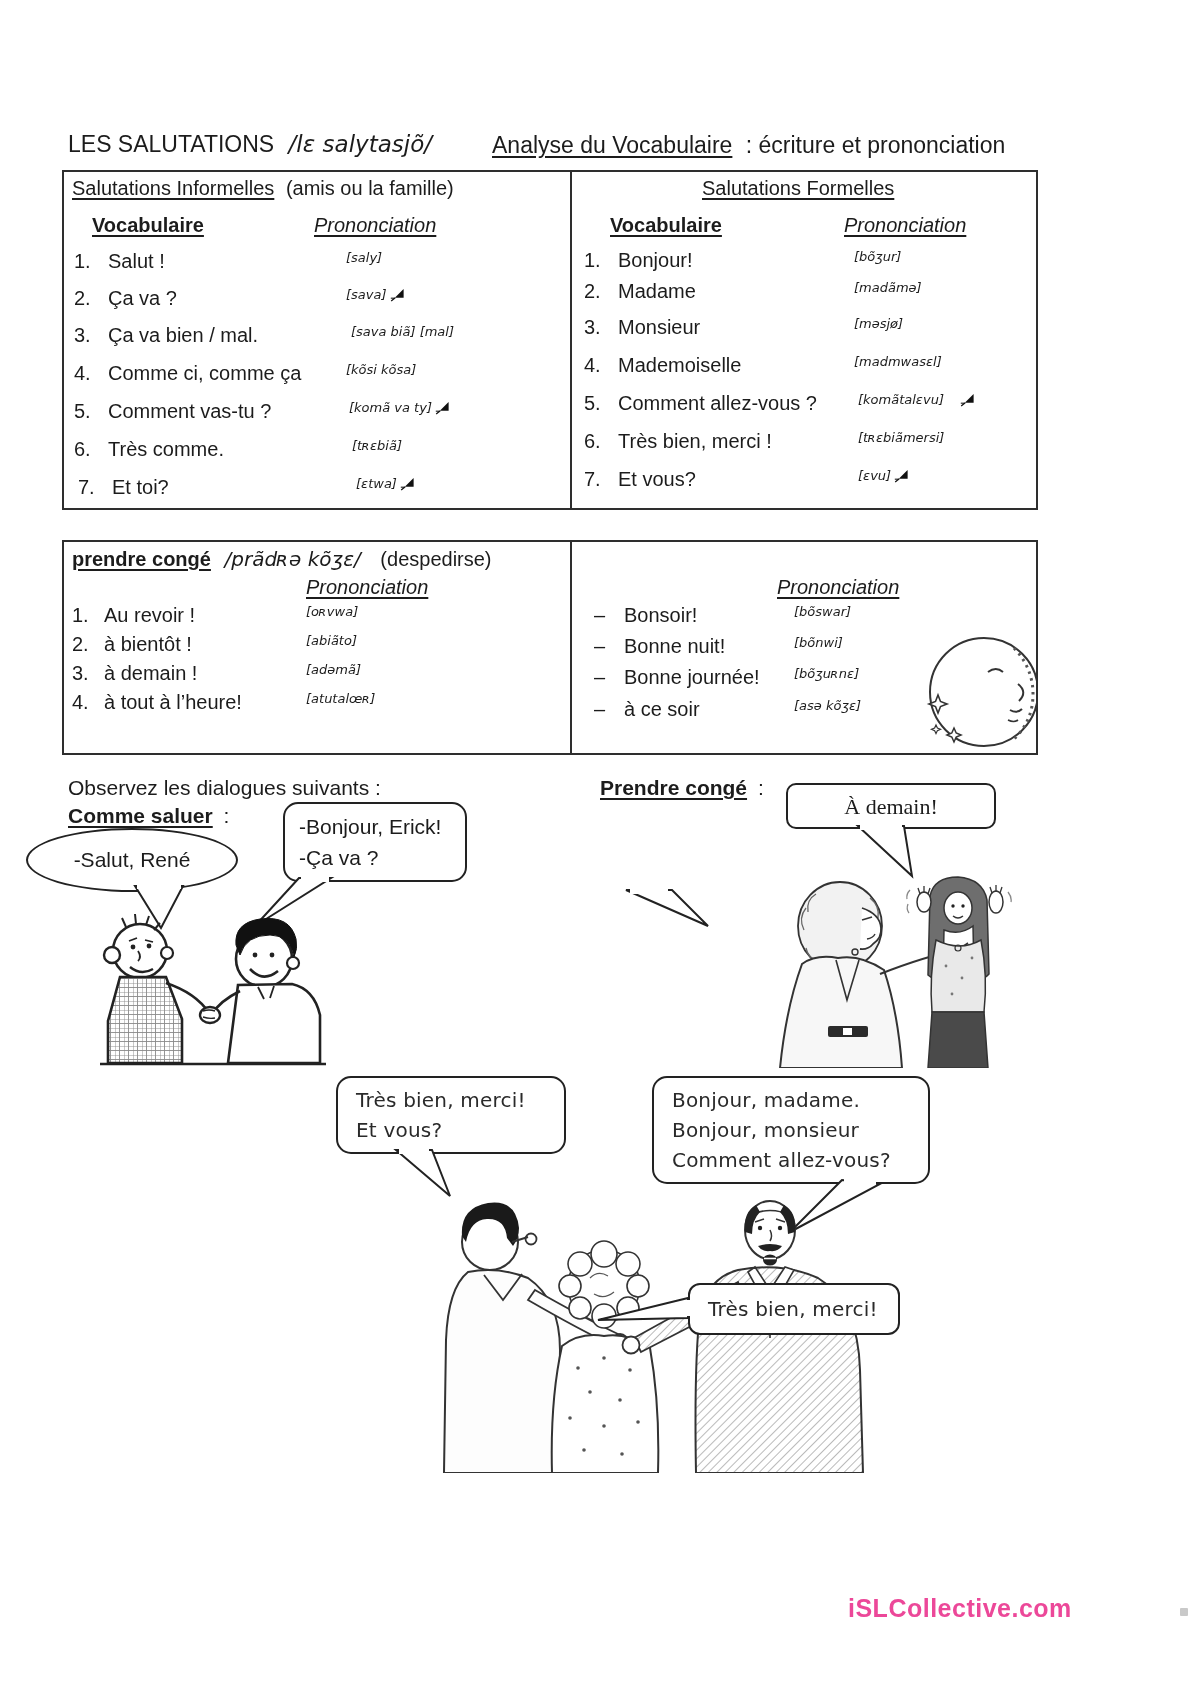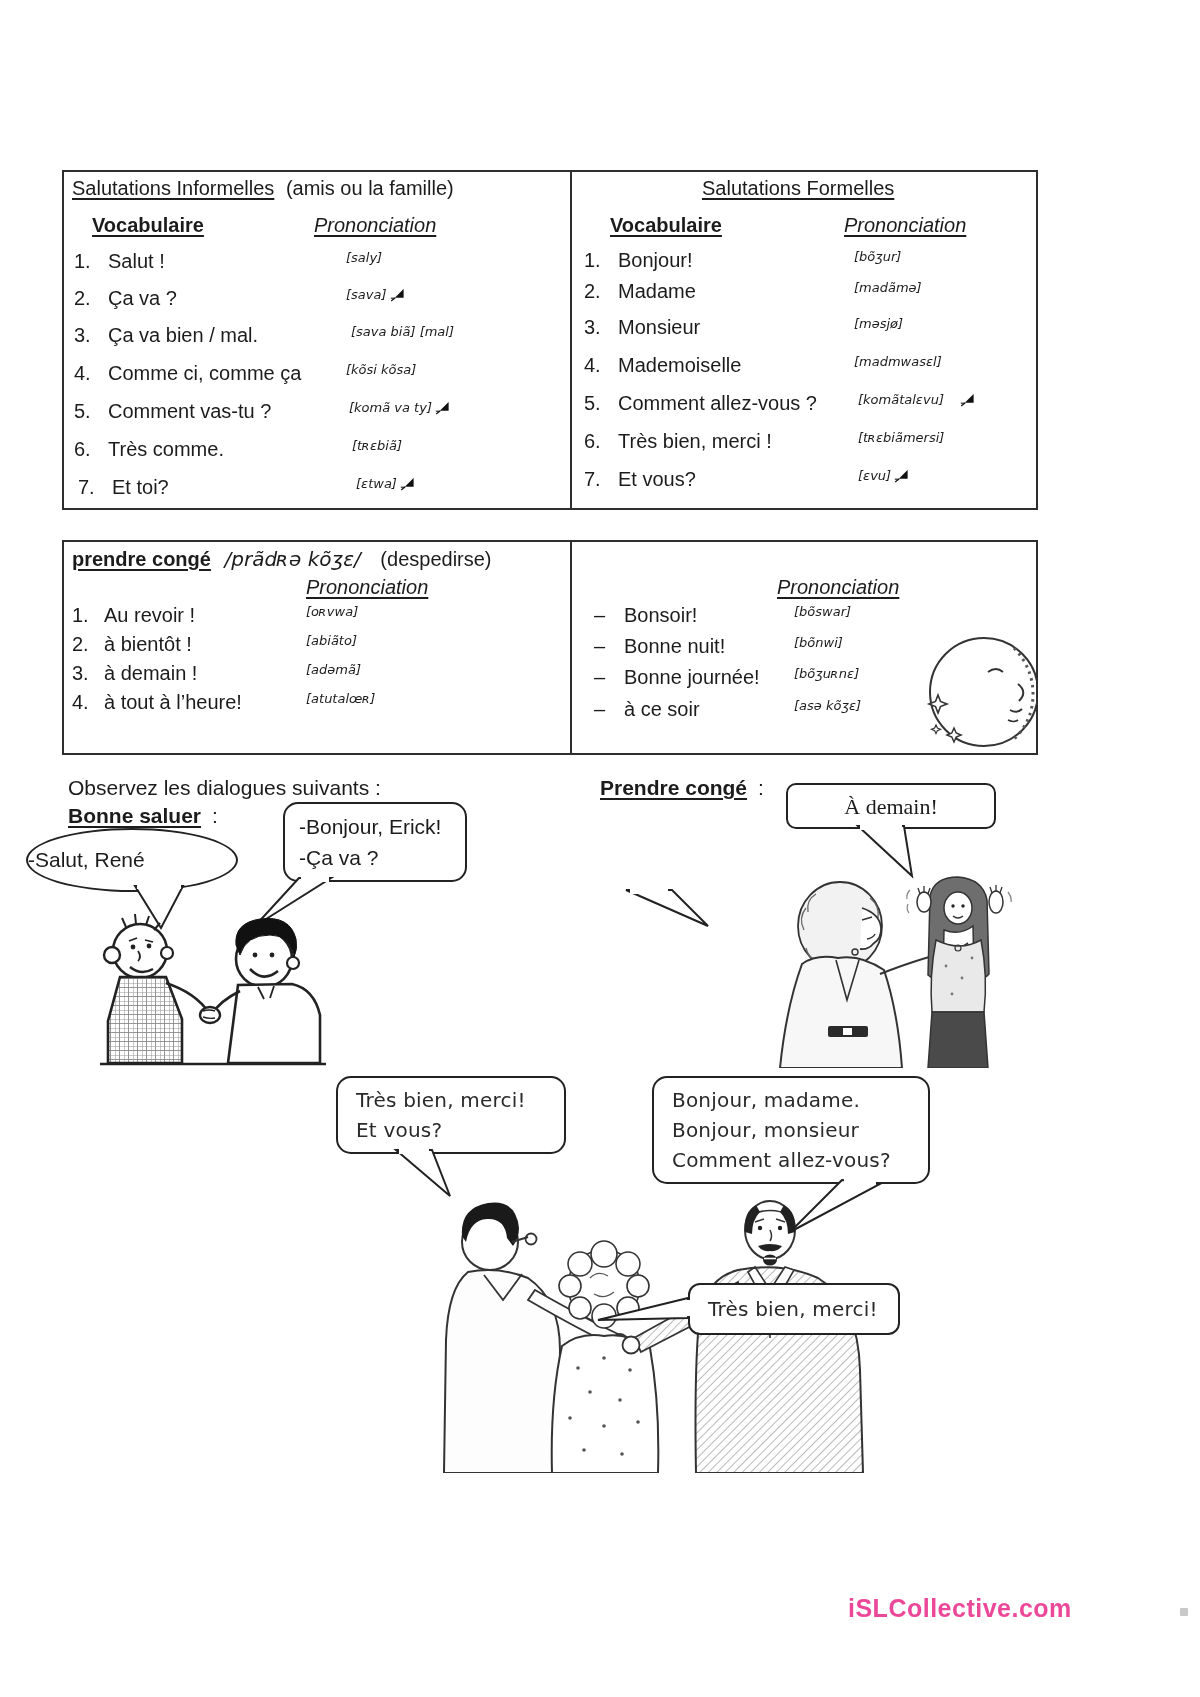--- a/index.html
+++ b/index.html
@@ -17,34 +17,42 @@
   .thead{position:absolute;font-size:20px;white-space:nowrap;}
   .row{position:absolute;height:26px;font-size:20px;white-space:nowrap;}
   .row span{position:absolute;top:0;}
   .pronwrap{display:flex;align-items:center;}
   .pronwrap .pron{position:static;}
   .pron{font-style:italic;font-family:"DejaVu Sans",sans-serif;font-size:13px;}
   .aicon{width:16px;height:15px;margin-left:3px;flex:0 0 auto;}
   .bubble{position:absolute;border:2px solid #222;background:#fff;box-sizing:border-box;
           display:flex;flex-direction:column;justify-content:center;}
   .rect{border-radius:15px;}
-  .ell{border-radius:50%;}
+  .ell{border-radius:50%;align-items:center;}
   .bline{font-size:21px;line-height:1.5;white-space:nowrap;}
   .serif{font-family:"Liberation Serif",serif;font-size:22px;}
   .round{font-family:"DejaVu Sans",sans-serif;font-size:20px;letter-spacing:.2px;color:#2a2a2a;}
   .tail{position:absolute;overflow:visible;}
   .label{font-size:21px;white-space:nowrap;}
   .watermark{font-size:25px;font-weight:bold;letter-spacing:.5px;}
   svg{display:block;}
 </style>
 </head>
 <body>
 
 <div class="page">
 
+  <div class="abs title" style="left:68px;top:131px;">
+    <span>LES SALUTATIONS</span>
+    <span class="ipa" style="margin-left:8px">/lɛ salytasjõ/</span>
+  </div>
+  <div class="abs title" style="left:492px;top:132px;">
+    <span class="u">Analyse du Vocabulaire</span>
+    <span style="margin-left:7px">: écriture et prononciation</span>
+  </div>
 
   <div class="tbl" style="left:62px;top:170px;width:976px;height:340px;">
 
     <div class="cell" style="left:0;width:506px;">
       <div class="thead" style="left:8px;top:5px;">
         <span class="u">Salutations Informelles</span>
         <span style="margin-left:6px">(amis ou la famille)</span>
       </div>
       <div class="thead b u" style="left:28px;top:42px;">Vocabulaire</div>
       <div class="thead it u" style="left:250px;top:42px;">Prononciation</div>
@@ -263,21 +271,21 @@
         <path d="M84,92 q6,3 10,0" fill="none" stroke="#333" stroke-width="1.6"></path>
         <path d="M14,67 L16.5,73.5 L23,76 L16.5,78.5 L14,85 L11.5,78.5 L5,76 L11.5,73.5 Z" fill="#fff" stroke="#333" stroke-width="1.6"></path>
         <path d="M30,100 L32.2,105 L37,107 L32.2,109 L30,114 L27.8,109 L23,107 L27.8,105 Z" fill="#fff" stroke="#333" stroke-width="1.5"></path>
         <path d="M12,97 L13.4,100 L16.5,101.3 L13.4,102.6 L12,105.6 L10.6,102.6 L7.5,101.3 L10.6,100 Z" fill="#fff" stroke="#333" stroke-width="1.2"></path>
       </svg>
     </div>
   </div>
 
   <div class="abs label" style="left:68px;top:776px;">Observez les dialogues suivants :</div>
   <div class="abs label" style="left:68px;top:804px;">
-    <span class="b u">Bonne saluer</span>
+    <span class="b u">Comme saluer</span>
     <span style="margin-left:5px">:</span>
   </div>
   <div class="abs label" style="left:600px;top:776px;">
     <span class="b u">Prendre congé</span>
     <span style="margin-left:5px">:</span>
   </div>
 
   <div class="bubble ell" style="left:26px;top:828px;width:212px;height:64px;">
     <span class="bline">-Salut, René</span>
   </div>

